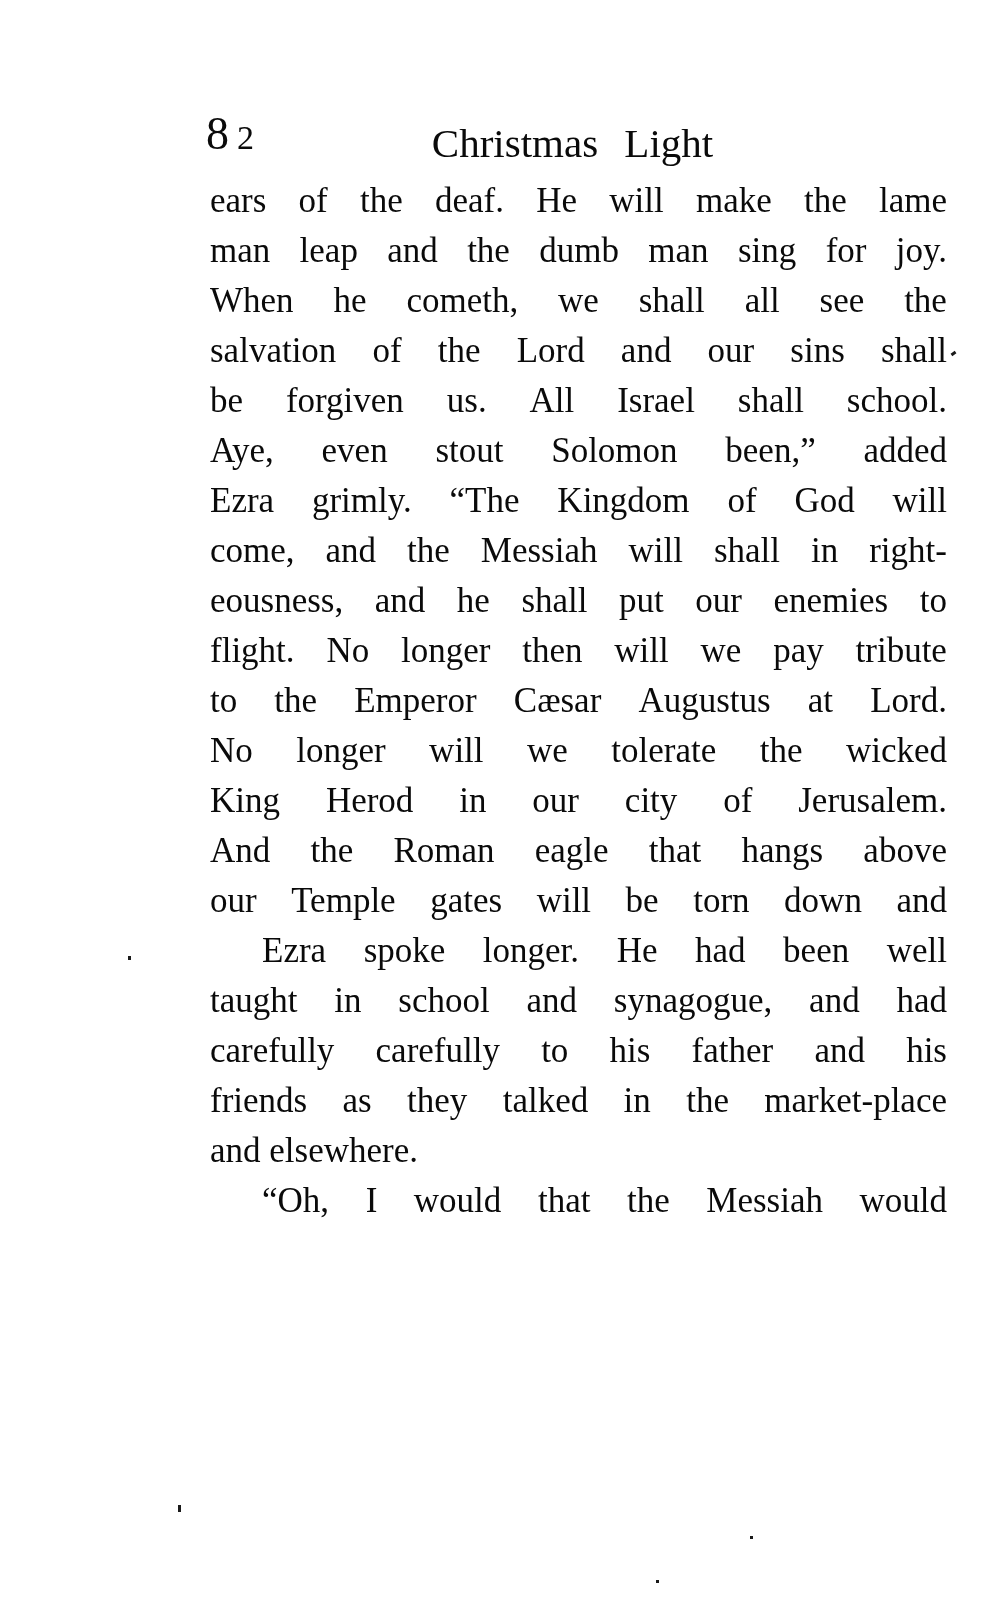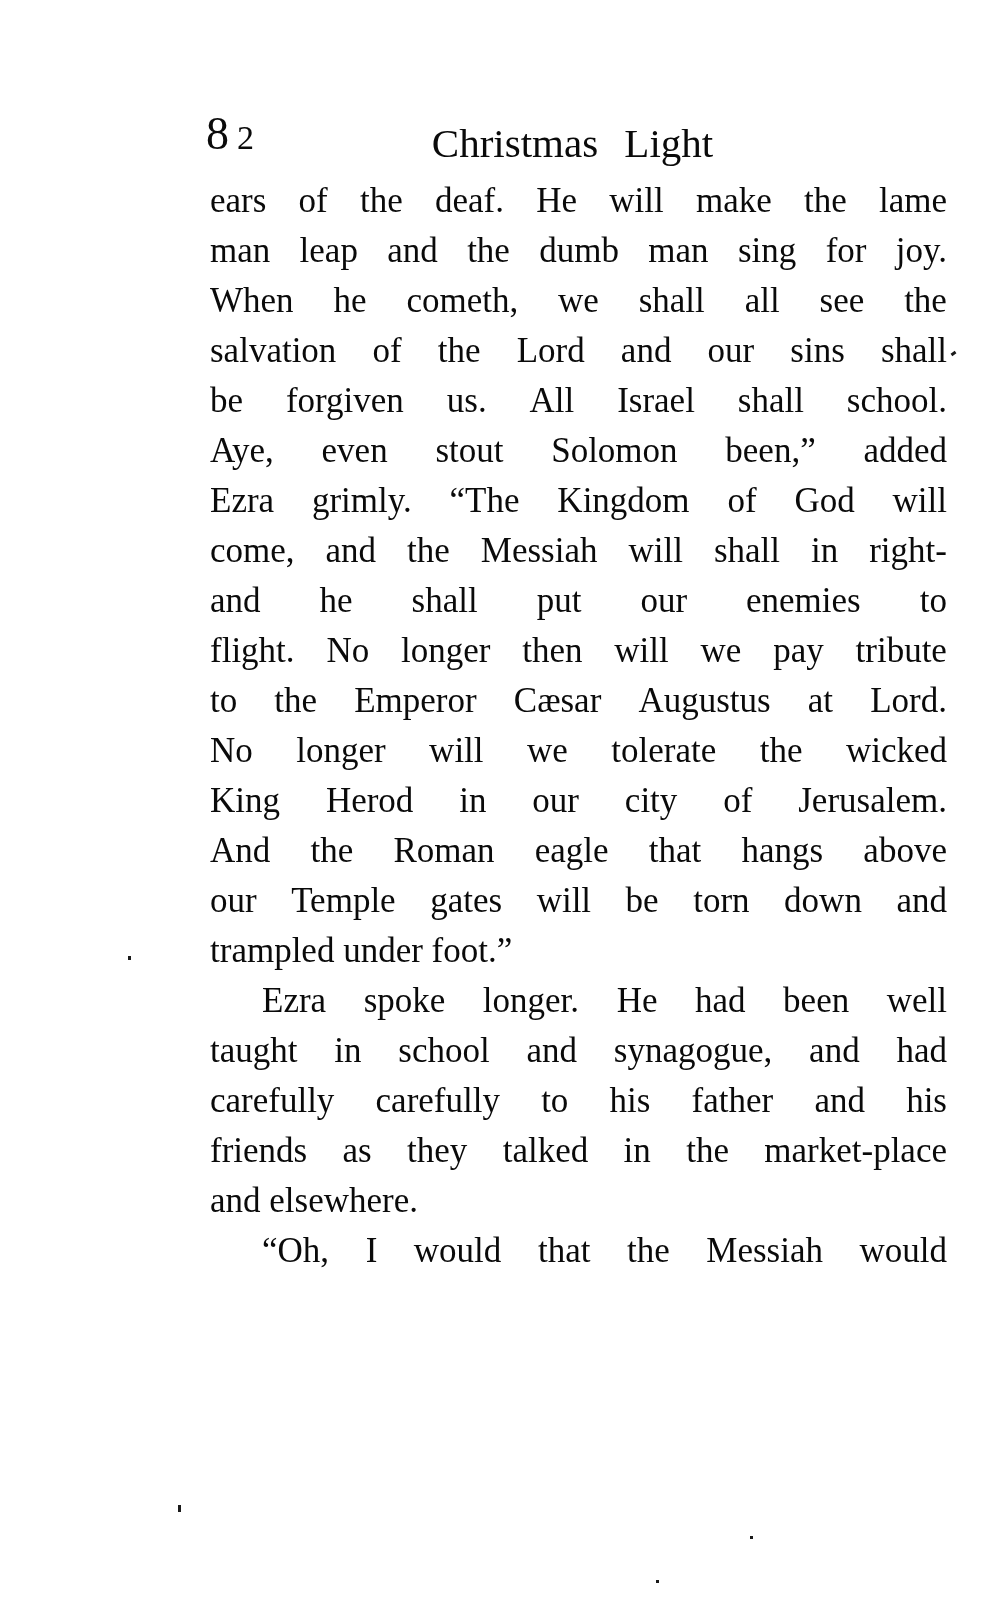--- a/index.html
+++ b/index.html
@@ -135,20 +135,21 @@
         <span>come,</span>
         <span>and</span>
         <span>the</span>
         <span>Messiah</span>
         <span>will</span>
         <span>shall</span>
         <span>in</span>
         <span>right-</span>
       </div>
     <div class="line" data-justify="true">
+        <span>eousness,</span>
         <span>and</span>
         <span>he</span>
         <span>shall</span>
         <span>put</span>
         <span>our</span>
         <span>enemies</span>
         <span>to</span>
       </div>
     <div class="line" data-justify="true">
         <span>flight.</span>
@@ -199,21 +200,20 @@
     <div class="line" data-justify="true">
         <span>our</span>
         <span>Temple</span>
         <span>gates</span>
         <span>will</span>
         <span>be</span>
         <span>torn</span>
         <span>down</span>
         <span>and</span>
       </div>
-    <div class="line">trampled under foot.”</div>
     <div class="line indent" data-justify="true">
         <span>Ezra</span>
         <span>spoke</span>
         <span>longer.</span>
         <span>He</span>
         <span>had</span>
         <span>been</span>
         <span>well</span>
       </div>
     <div class="line" data-justify="true">

